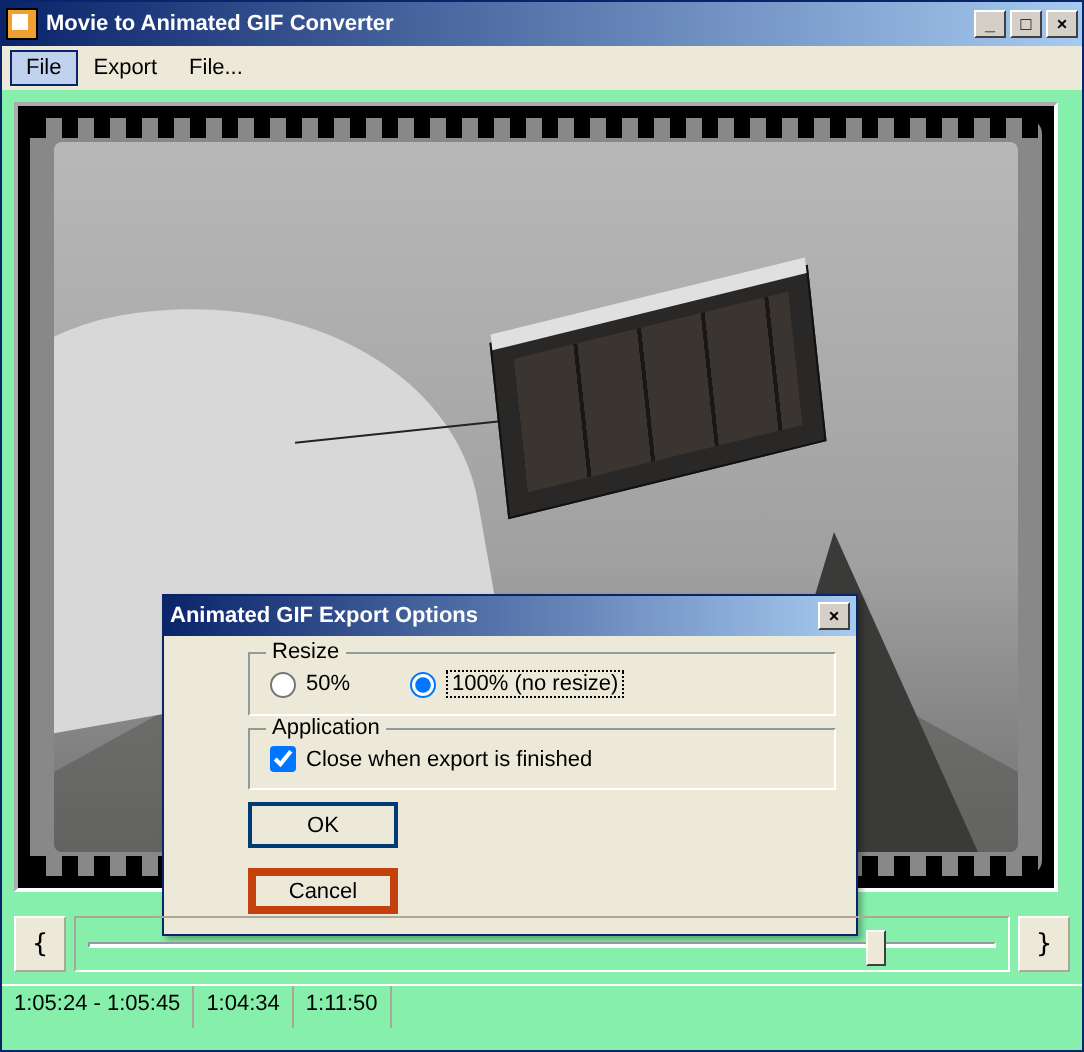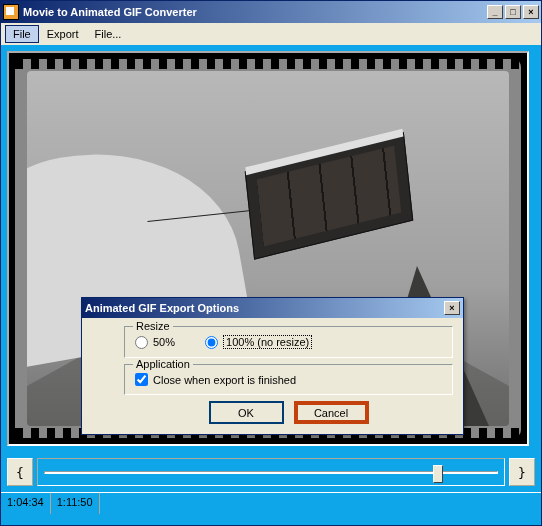--- a/index.html
+++ b/index.html
@@ -1,18 +1,18 @@
 <!DOCTYPE html>
 <html><head>
 <meta charset="utf-8">
 <style>
 * { box-sizing: border-box; margin: 0; padding: 0; }
 body { font-family: Tahoma, sans-serif; font-size: 11px; background: #fff; }
 
-.window { width: 542px; height: 526px; background: #0ea5e9; border: 1px solid #0a246a; position: relative; }
+.window { width: 542px; height: 526px; background: #86efac; border: 1px solid #0a246a; position: relative; }
 
 .titlebar { height: 22px; background: linear-gradient(to right, #0a246a, #a6caf0); display: flex; align-items: center; padding: 0 2px; color: #fff; font-weight: bold; }
 .titlebar .icon { width: 16px; height: 16px; margin-right: 4px; background: #f0a030; border: 1px solid #000; position: relative; }
 .titlebar .icon::after { content: ""; position: absolute; top: 2px; left: 2px; width: 8px; height: 8px; background: #fff; }
 .titlebar .title { flex: 1; font-size: 11px; }
 .titlebar .winbtns { display: flex; gap: 2px; }
 .winbtn { width: 16px; height: 14px; background: #d4d0c8; border: 1px solid #fff; border-right-color: #404040; border-bottom-color: #404040; font-size: 9px; font-weight: bold; display: flex; align-items: center; justify-content: center; color: #000; cursor: pointer; }
 
 .menubar { height: 22px; background: #ece9d8; display: flex; align-items: stretch; padding: 2px 4px; }
 .menuitem { padding: 2px 8px; display: flex; align-items: center; cursor: pointer; }
@@ -28,31 +28,31 @@
 .sky { position: absolute; inset: 12px; background: linear-gradient(to bottom, #b8b8b8 0%, #a0a0a0 60%, #707070 100%); border-radius: 4px; overflow: hidden; }
 .snow { position: absolute; left: -50px; top: 80px; width: 260px; height: 200px; background: #d8d8d8; border-radius: 50% 80% 0 0; transform: rotate(-10deg); }
 .cabin { position: absolute; right: 100px; top: 80px; width: 160px; height: 90px; background: #2a2826; transform: skewY(-8deg) rotate(-6deg); border: 1px solid #111; }
 .cabin::before { content: ""; position: absolute; top: -5px; left: 0; right: 0; height: 8px; background: #e0e0e0; }
 .cabin::after { content: ""; position: absolute; inset: 10px; background: repeating-linear-gradient(to right, #3a3530 0 30px, #1a1816 30px 32px); }
 .cliff { position: absolute; right: 20px; bottom: 0; width: 120px; height: 160px; background: #3a3a38; clip-path: polygon(40% 0, 100% 100%, 0 100%); }
 .wire { position: absolute; top: 140px; left: 120px; width: 190px; height: 1px; background: #222; transform: rotate(-6deg); }
 .mtns { position: absolute; bottom: 0; left: 0; right: 0; height: 100px; background: #5a5a58; clip-path: polygon(0 60%, 15% 20%, 30% 50%, 50% 10%, 70% 40%, 85% 20%, 100% 60%, 100% 100%, 0 100%); opacity: 0.6; }
 
 
-.dialog { position: absolute; left: 80px; top: 252px; width: 383px; background: #ece9d8; border: 1px solid #0a246a; box-shadow: 2px 2px 3px rgba(0,0,0,0.3); }
+.dialog { position: absolute; left: 80px; top: 252px; width: 348px; background: #ece9d8; border: 1px solid #0a246a; box-shadow: 2px 2px 3px rgba(0,0,0,0.3); }
 .dlg-title { height: 20px; background: linear-gradient(to right, #0a246a, #a6caf0); color: #fff; font-weight: bold; display: flex; align-items: center; padding: 0 3px; font-size: 11px; }
 .dlg-title span { flex: 1; }
 .dlg-body { padding: 8px 10px 10px; margin-left: 32px; }
 .fieldset { border: 1px solid #fff; border-top-color: #919b9c; border-left-color: #919b9c; padding: 8px 10px; margin-bottom: 6px; position: relative; }
 .fieldset .legend { position: absolute; top: -7px; left: 8px; background: #ece9d8; padding: 0 3px; font-size: 11px; }
 .radios { display: flex; gap: 30px; align-items: center; }
 .radio, .check { display: flex; align-items: center; gap: 5px; cursor: pointer; }
 .radio input, .check input { margin: 0; }
 .focused { border: 1px dotted #000; padding: 0 2px; }
-.btnrow { display: flex; justify-content: center; gap: 10px; margin-top: 6px; }
+.btnrow { display: flex; justify-content: center; gap: 10px; margin-top: 6px; flex-direction: column; }
 .btn { width: 75px; height: 23px; background: #ece9d8; border: 4px solid #c2410c; font-size: 11px; cursor: pointer; }
 .btn.default { border: 2px solid #003c74; }
 
 .controls { display: flex; align-items: center; gap: 4px; padding: 6px; }
 .navbtn { width: 26px; height: 28px; background: #ece9d8; border: 1px solid #fff; border-right-color: #aca899; border-bottom-color: #aca899; display: flex; align-items: center; justify-content: center; font-family: monospace; font-size: 13px; cursor: pointer; }
 .slider-wrap { flex: 1; height: 28px; display: flex; align-items: center; padding: 0 6px; border: 1px solid #fff; border-top-color: #aca899; border-left-color: #aca899; position: relative; }
 .track { flex: 1; height: 3px; background: #fff; border: 1px solid #919b9c; border-bottom-color: #fff; border-right-color: #fff; position: relative; }
 .thumb { position: absolute; top: -7px; right: 12%; width: 10px; height: 18px; background: #ece9d8; border: 1px solid #404040; border-top-color: #fff; border-left-color: #fff; cursor: pointer; }
 
 .statusbar { height: 22px; border-top: 1px solid #fff; display: flex; }
@@ -129,16 +129,17 @@
     <div class="navbtn">{</div>
     <div class="slider-wrap">
       <div class="track">
           <div class="thumb"></div>
         </div>
     </div>
     <div class="navbtn">}</div>
   </div>
 
   <div class="statusbar">
+    <div class="statcell">1:05:24 - 1:05:45</div>
     <div class="statcell">1:04:34</div>
     <div class="statcell">1:11:50</div>
   </div>
 </div>
 
 </body></html>

